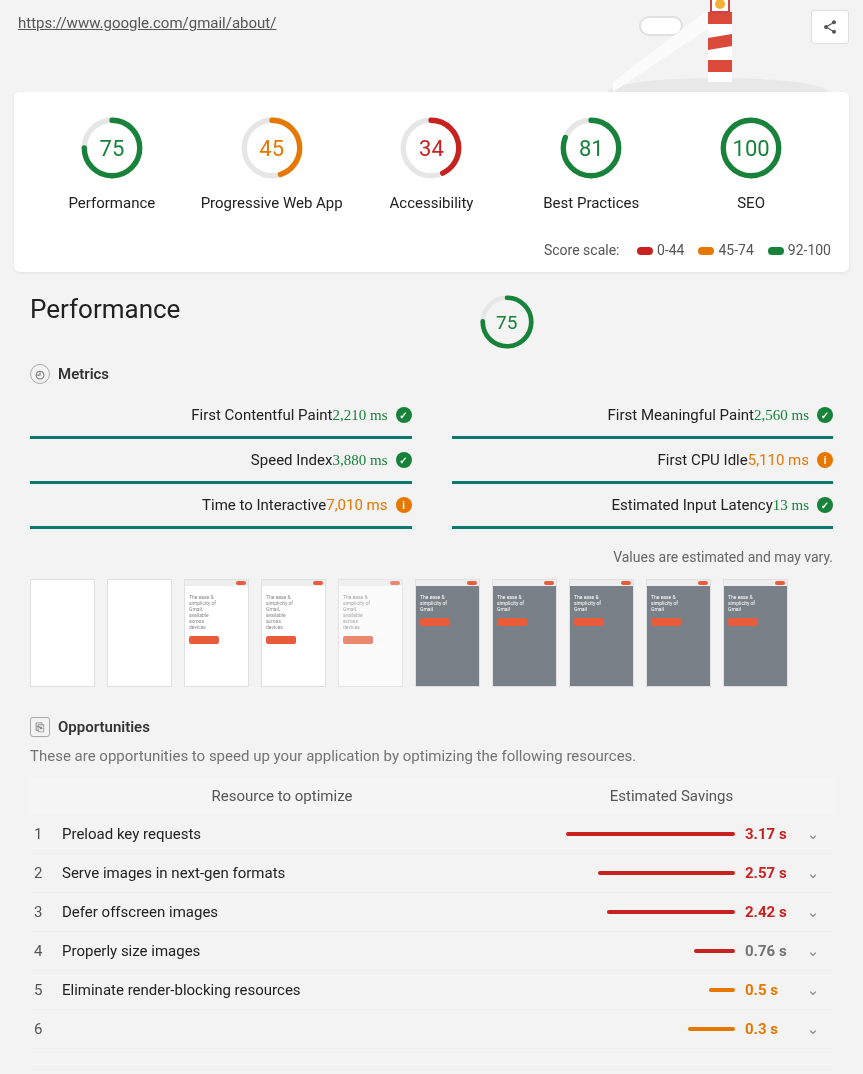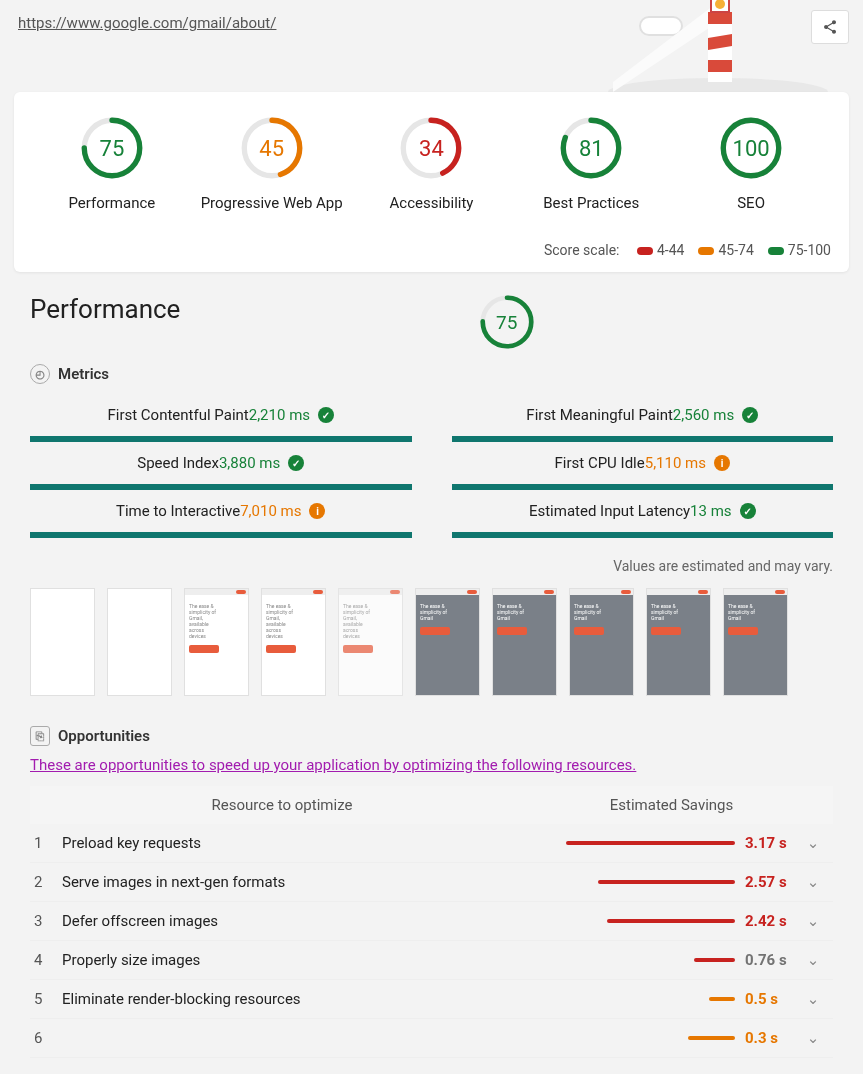--- a/index.html
+++ b/index.html
@@ -71,21 +71,21 @@
   .gauge-small { width: 56px; height:56px; }
   .gauge-small .gauge-val { font-size: 19px; }
   .score-label { font-size: 15px; color: #212121; }
   .score-scale {
     text-align: right;
     margin-top: 30px;
     font-size: 14px;
     color: #555;
   }
   .pill { display:inline-block; width:16px; height:8px; border-radius:4px; vertical-align:middle; margin:0 4px 0 14px; }
-  .green { color:#178239; } .c-green { background:#178239; }
+  .green { color:#178239;font-family:Liberation Serif, serif; } .c-green { background:#178239; }
   .orange { color:#E67700; } .c-orange { background:#E67700; } .c-red { background:#C7221F; }
   .section {
     padding: 22px 30px 8px 30px;
   }
   .section-head {
     display:flex; justify-content:space-between; align-items:flex-start;
   }
   .section-title { font-size: 26px; font-weight:400; margin-bottom: 18px; }
   .sub-head {
     display:flex; align-items:center; gap:8px;
@@ -98,40 +98,40 @@
     font-size:11px; color:#888;
   }
   .sub-icon-sq {
     width:20px; height:20px; border:1px solid #aaa; border-radius:3px;
     display:flex;align-items:center;justify-content:center;
     font-size:11px; color:#888;
   }
   .metrics-cols { display:flex; gap:40px; }
   .metrics-col { flex:1; }
   .metric-row {
-    display:flex; justify-content:center; align-items:center;
+    display:flex; justify-content:flex-end; align-items:center;
     padding: 12px 0;
-    border-bottom: 6px solid #0f766e;
+    border-bottom: 3px solid #0f766e;
     font-size: 15px;
   }
   .metric-val { display:flex; align-items:center; gap:8px; font-weight:400; }
   .status-dot {
     width:16px; height:16px; border-radius:50%;
     display:flex;align-items:center;justify-content:center;
     color:#fff; font-size:10px; font-weight:bold;
   }
   .note { text-align:right; font-size:14px; color:#666; margin:20px 0 14px 0; }
   .filmstrip { display:flex; gap:12px; margin-bottom:30px; }
   .frame { width:65px; height:108px; background:#fff; border:1px solid #e0e0e0; position:relative; overflow:hidden; }
   .frame-content { padding:4px; font-size:5px; color:#888; }
   .frame-bar { height:6px; background:#eee; margin-bottom:4px; position:relative; }
   .frame-bar::after{content:"";position:absolute;right:2px;top:1px;width:10px;height:4px;background:#E85C3C;border-radius:2px;}
   .frame-btn { width:30px;height:8px;background:#E85C3C;border-radius:2px;margin-top:6px;}
   .frame-dark { background:#7a8088; }
-  .opps-desc { font-size:15px; color:#a21caf; margin: 8px 0 12px 0; text-decoration: underline; }
+  .opps-desc { font-size:15px; color:#737373; margin: 8px 0 12px 0; }
   .opps-header {
     display:flex; background:#f5f5f5; padding:10px 12px;
     font-size:15px; color:#555;
   }
   .opps-header .c1 { flex:0 0 480px; text-align:center; }
   .opps-header .c2 { flex:1; text-align:center; }
   .opp-row {
     display:flex; align-items:center;
     padding: 10px 8px 10px 4px;
     border-bottom:1px solid #eee;
@@ -202,21 +202,21 @@
       <div class="score-item">
         <div class="gauge-wrap"><svg width="64" height="64" viewBox="0 0 60 60">
     <circle cx="30" cy="30" r="26" stroke="#e6e6e6" stroke-width="5" fill="none"></circle>
     <circle cx="30" cy="30" r="26" stroke="#178239" stroke-width="5" fill="none" stroke-dasharray="163.36281798666926" stroke-dashoffset="0" stroke-linecap="round"></circle>
   </svg><div class="gauge-val" style="color:#178239">100</div></div>
     <div class="score-label">SEO</div>
       </div>
     </div>
   <div class="score-scale">
     <span>Score scale:</span>
-    <span id="scale-ranges"><span class="pill c-red"></span><span>4-44</span><span class="pill c-orange"></span><span>45-74</span><span class="pill c-green"></span><span>75-100</span></span>
+    <span id="scale-ranges"><span class="pill c-red"></span><span>0-44</span><span class="pill c-orange"></span><span>45-74</span><span class="pill c-green"></span><span>92-100</span></span>
   </div>
 </div>
 
 <div class="section">
   <div class="section-head">
     <div class="section-title">Performance</div>
     <div class="gauge-wrap gauge-small" id="perf-gauge"><svg width="56" height="56" viewBox="0 0 60 60">
     <circle cx="30" cy="30" r="26" stroke="#e6e6e6" stroke-width="5" fill="none"></circle>
     <circle cx="30" cy="30" r="26" stroke="#178239" stroke-width="5" fill="none" stroke-dasharray="163.36281798666926" stroke-dashoffset="40.840704496667314" stroke-linecap="round"></circle>
   </svg><div class="gauge-val" style="color:#178239">75</div></div>

